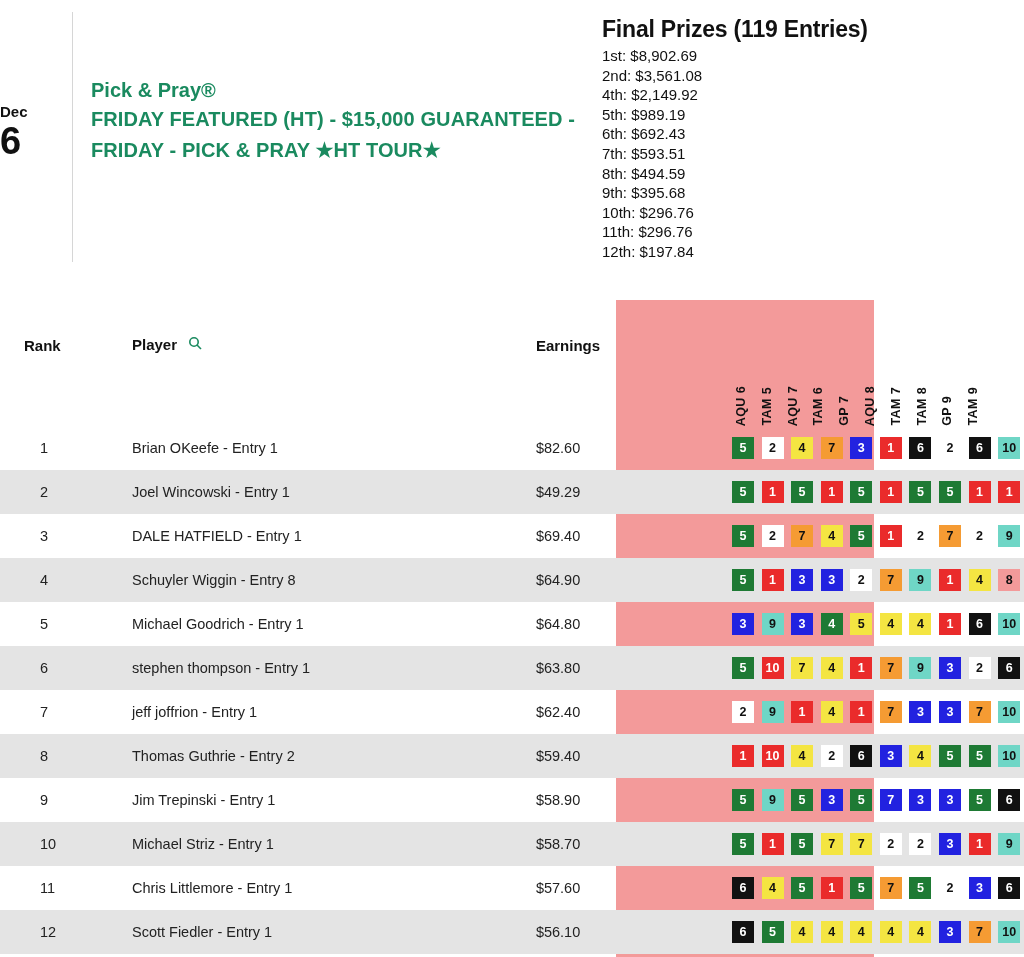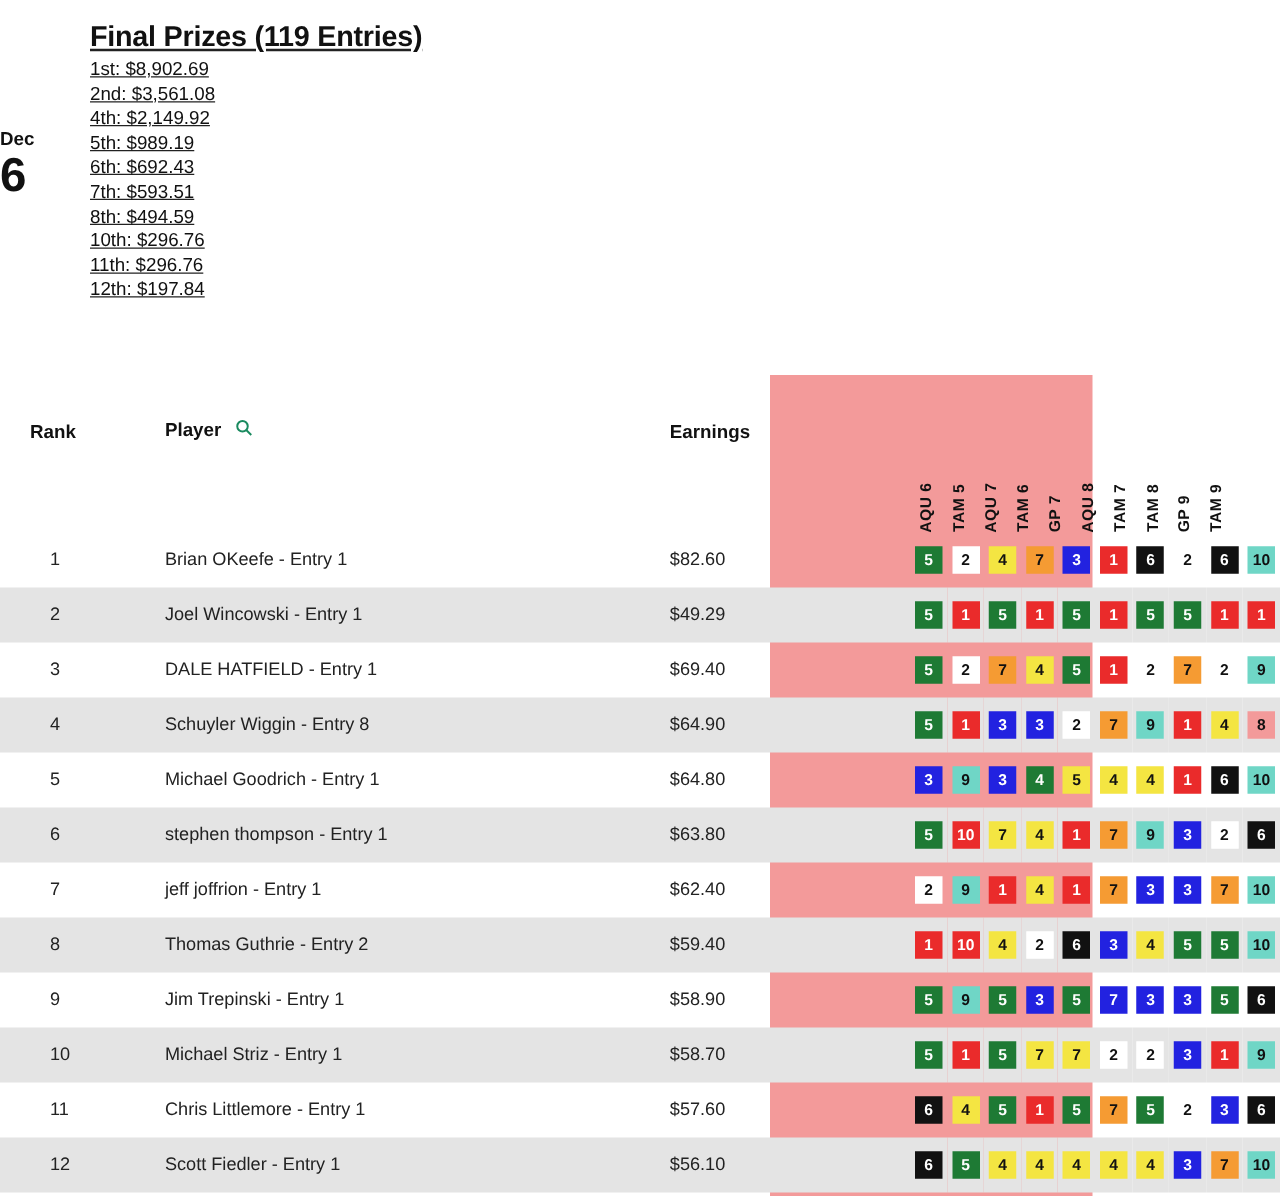--- a/index.html
+++ b/index.html
@@ -49,21 +49,20 @@
     color:#1a8a5f;
     font-size:20px;
     font-weight:bold;
     line-height:31px;
     letter-spacing:0.1px;
   }
   .prize-block{
     padding-top:2px;
     padding-left:0px;
     flex:1;
-    text-decoration:underline;
   }
   .prize-title{
     font-size:23px;
     font-weight:bold;
     color:#111;
     line-height:30px;
     margin-bottom:2px;
     letter-spacing:-0.2px;
   }
   .prize-line{
@@ -160,30 +159,35 @@
 </head>
 <body>
 
 <div class="topbar"></div>
 
 <div class="header">
   <div class="date-block">
     <div class="date-mon">Dec</div>
     <div class="date-day">6</div>
   </div>
+  <div class="title-block">
+    <div class="brand">Pick &amp; Pray®</div>
+    <div class="event-title">FRIDAY FEATURED (HT) - $15,000 GUARANTEED - FRIDAY - PICK &amp; PRAY ★HT TOUR★</div>
+  </div>
   <div class="prize-block">
     <div class="prize-title">Final Prizes (119 Entries)</div>
     <div id="prize-list">
         <div class="prize-line">1st: $8,902.69</div>
         <div class="prize-line">2nd: $3,561.08</div>
         <div class="prize-line">4th: $2,149.92</div>
         <div class="prize-line">5th: $989.19</div>
         <div class="prize-line">6th: $692.43</div>
         <div class="prize-line">7th: $593.51</div>
         <div class="prize-line">8th: $494.59</div>
+        <div class="prize-line">9th: $395.68</div>
         <div class="prize-line">10th: $296.76</div>
         <div class="prize-line">11th: $296.76</div>
         <div class="prize-line">12th: $197.84</div>
       </div>
   </div>
 </div>
 
 <div class="board">
   <div class="pinkcol"></div>
   <table>

